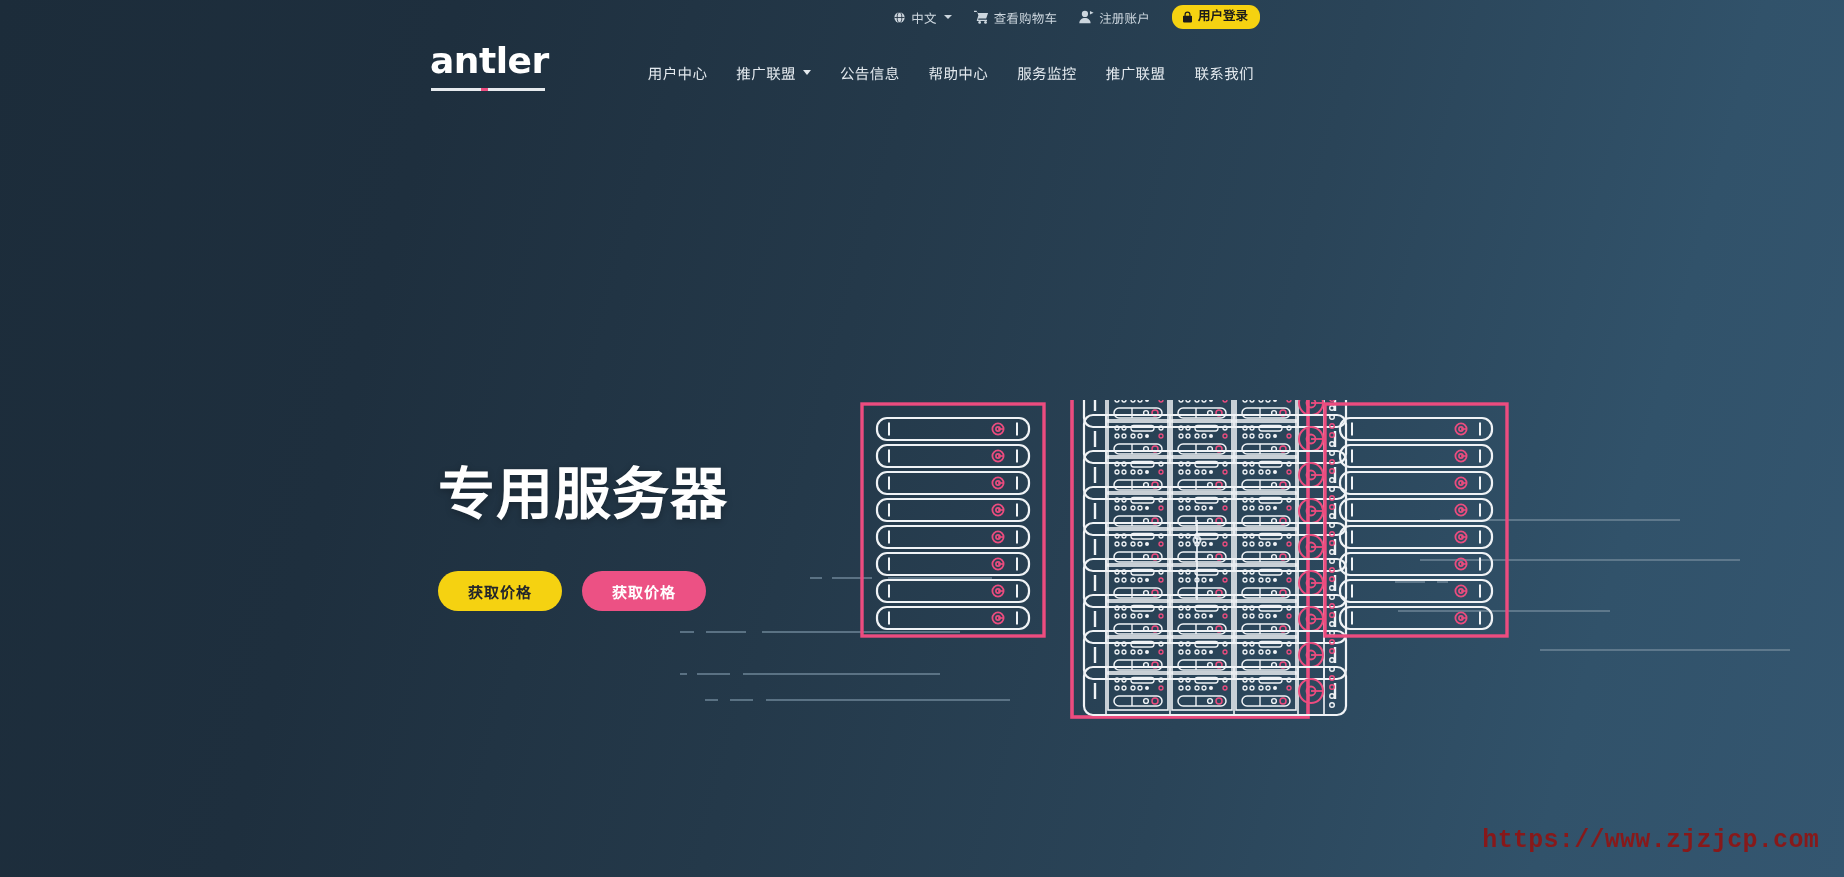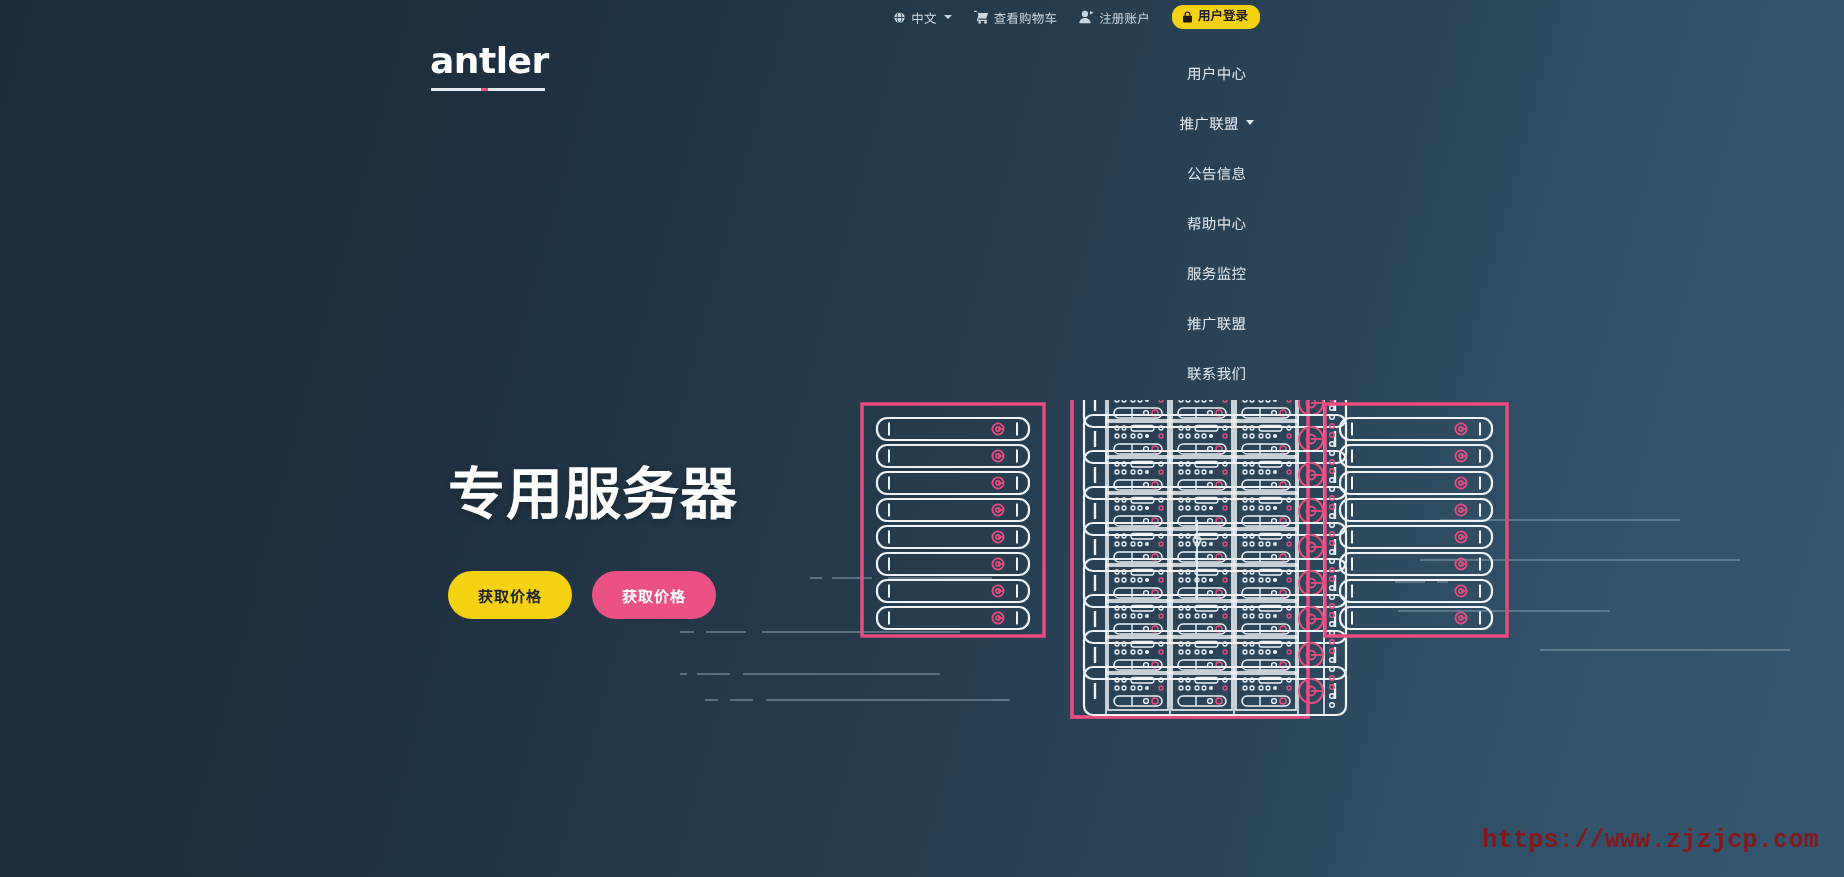--- a/index.html
+++ b/index.html
@@ -51,52 +51,52 @@
   .logo-rule{
     position:absolute; left:431px; top:42px; width:114px; height:3px;
     background:#e6eaee;
   }
   .logo-rule::after{
     content:""; position:absolute; left:50px; top:0; width:7px; height:3px;
     background:#ec4c7f;
   }
   .nav{
     position:absolute; right:590px; top:16px;
-    display:flex; align-items:center; gap:29px;flex-direction:column;
+    display:flex; align-items:center; gap:29px;
   }
   .nav-item{
     color:#e3e9ee; font-size:14.5px; letter-spacing:.4px;
     display:flex; align-items:center; gap:7px; cursor:pointer; white-space:nowrap;
   }
   .nav-caret{
     width:0;height:0;border-left:4.5px solid transparent;border-right:4.5px solid transparent;
     border-top:5px solid #e3e9ee;
   }
 
   
-  .hero{ position:absolute; left:448px; top:465px; width:470px; }
+  .hero{ position:absolute; left:438px; top:465px; width:470px; }
   .hero-title{
     color:#fff; font-size:57px; font-weight:800; line-height:1.02;
     letter-spacing:1px; white-space:nowrap;
     text-shadow:0 2px 7px rgba(0,0,0,.28);
   }
   .hero-sub{
     color:#fff; font-size:36px; font-weight:700; margin-top:12px;
     letter-spacing:.5px; white-space:nowrap;
     text-shadow:0 2px 6px rgba(0,0,0,.25);
   }
   .hero-desc{
     margin-top:32px; color:#dfe6ec; font-size:16.5px; line-height:1.95;
     max-width:270px;
   }
   .price{ color:#ec4c7f; font-weight:700; }
   .hero-actions{ margin-top:48px; display:flex; gap:20px; }
   .btn{
     border:none; border-radius:26px; font-size:15px; font-weight:700;
-    padding:0 30px; height:48px; cursor:pointer; white-space:nowrap;
+    padding:0 30px; height:40px; cursor:pointer; white-space:nowrap;
     letter-spacing:1px; font-family:"Liberation Sans","DejaVu Sans",sans-serif;
   }
   .btn-yellow{ background:#f5d211; color:#23262b; }
   .btn-pink{ background:#ec5184; color:#fff; }
 
   
   .illus{ position:absolute; left:680px; top:400px; width:1164px; height:477px; }
   .illus svg{ display:block; }
 
   

